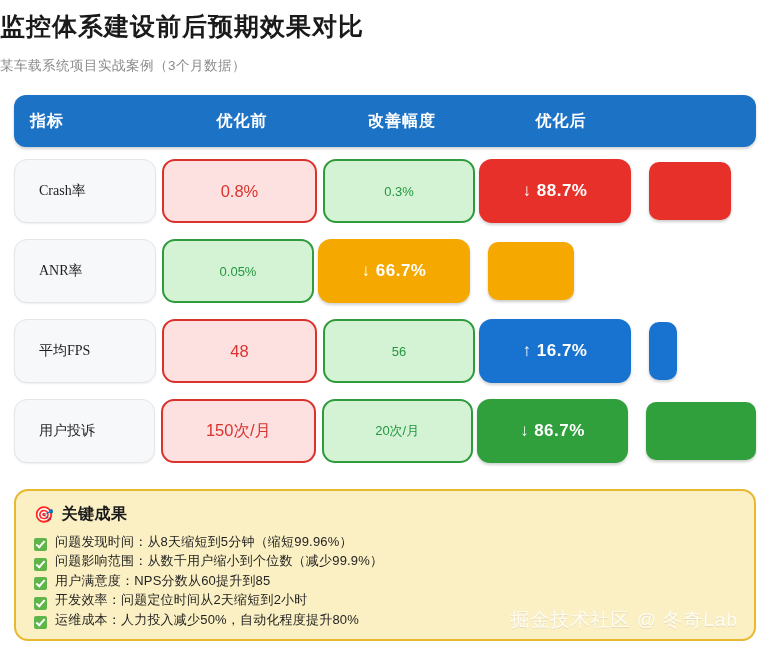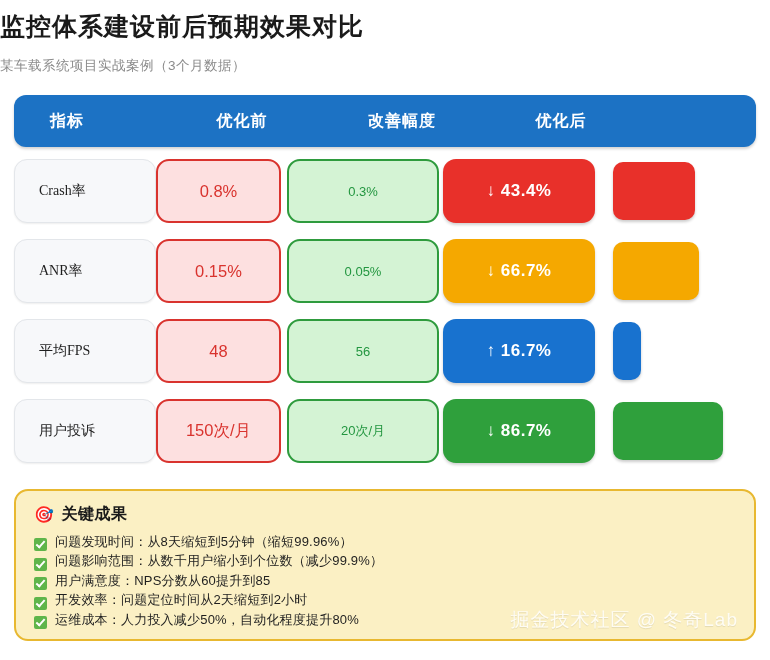--- a/index.html
+++ b/index.html
@@ -47,21 +47,21 @@
     align-items: center;
     box-shadow: 0 2px 3px rgba(0,0,0,.18);
   }
   .th {
     color: #ffffff;
     font-size: 16px;
     font-weight: bold;
     letter-spacing: 1px;
     text-align: center;
   }
-  .col-metric   { width: 148px; text-align: left; padding-left: 36px; box-sizing: border-box; }
+  .col-metric   { width: 148px; text-align: left; padding-left: 16px; box-sizing: border-box; }
   .col-before   { width: 160px; }
   .col-after    { width: 158px; }
   .col-improve  { width: 160px; }
   .col-bar      { flex: 1; }
 
   .row {
     display: flex;
     align-items: center;
     height: 72px;
     margin-top: 8px;
@@ -80,21 +80,22 @@
     border: 1px solid #e3e6ea;
     border-radius: 13px;
     font-size: 14px;
     color: #1f1f1f;
     justify-content: flex-start;
     padding-left: 24px;
     box-shadow: 0 1px 2px rgba(0,0,0,.07);
     font-family: Liberation Serif, serif;
   }
   .cell-before {
-    width: 125px;
+    width: 155px;
+    margin-left: 6px;
     background: #fde0e0;
     border: 2px solid #d9332e;
     border-radius: 13px;
     color: #d9332e;
     font-size: 16.5px;
   }
   .cell-after {
     width: 152px;
     margin-left: 6px;
     background: #d4f3d4;
@@ -203,28 +204,27 @@
     <div class="th col-improve">改善幅度</div>
     <div class="th col-after">优化后</div>
     <div class="th col-bar"></div>
   </div>
 
   <div id="rows-container">
       <div class="row">
         <div class="cell cell-metric">Crash率</div>
         <div class="cell cell-before">0.8%</div>
         <div class="cell cell-after">0.3%</div>
-        <div class="cell cell-improve" style="background:#e8302a">↓ 43.4%</div>
+        <div class="cell cell-improve" style="background:#e8302a">↓ 88.7%</div>
         <div class="bar-track">
           <div class="bar" style="background:#e8302a;width:81.52941176470588px"></div>
         </div>
       </div>
       <div class="row">
         <div class="cell cell-metric">ANR率</div>
-        <div class="cell cell-before">0.15%</div>
         <div class="cell cell-after">0.05%</div>
         <div class="cell cell-improve" style="background:#f5a800">↓ 66.7%</div>
         <div class="bar-track">
           <div class="bar" style="background:#f5a800;width:86.47058823529413px"></div>
         </div>
       </div>
       <div class="row">
         <div class="cell cell-metric">平均FPS</div>
         <div class="cell cell-before">48</div>
         <div class="cell cell-after">56</div>

